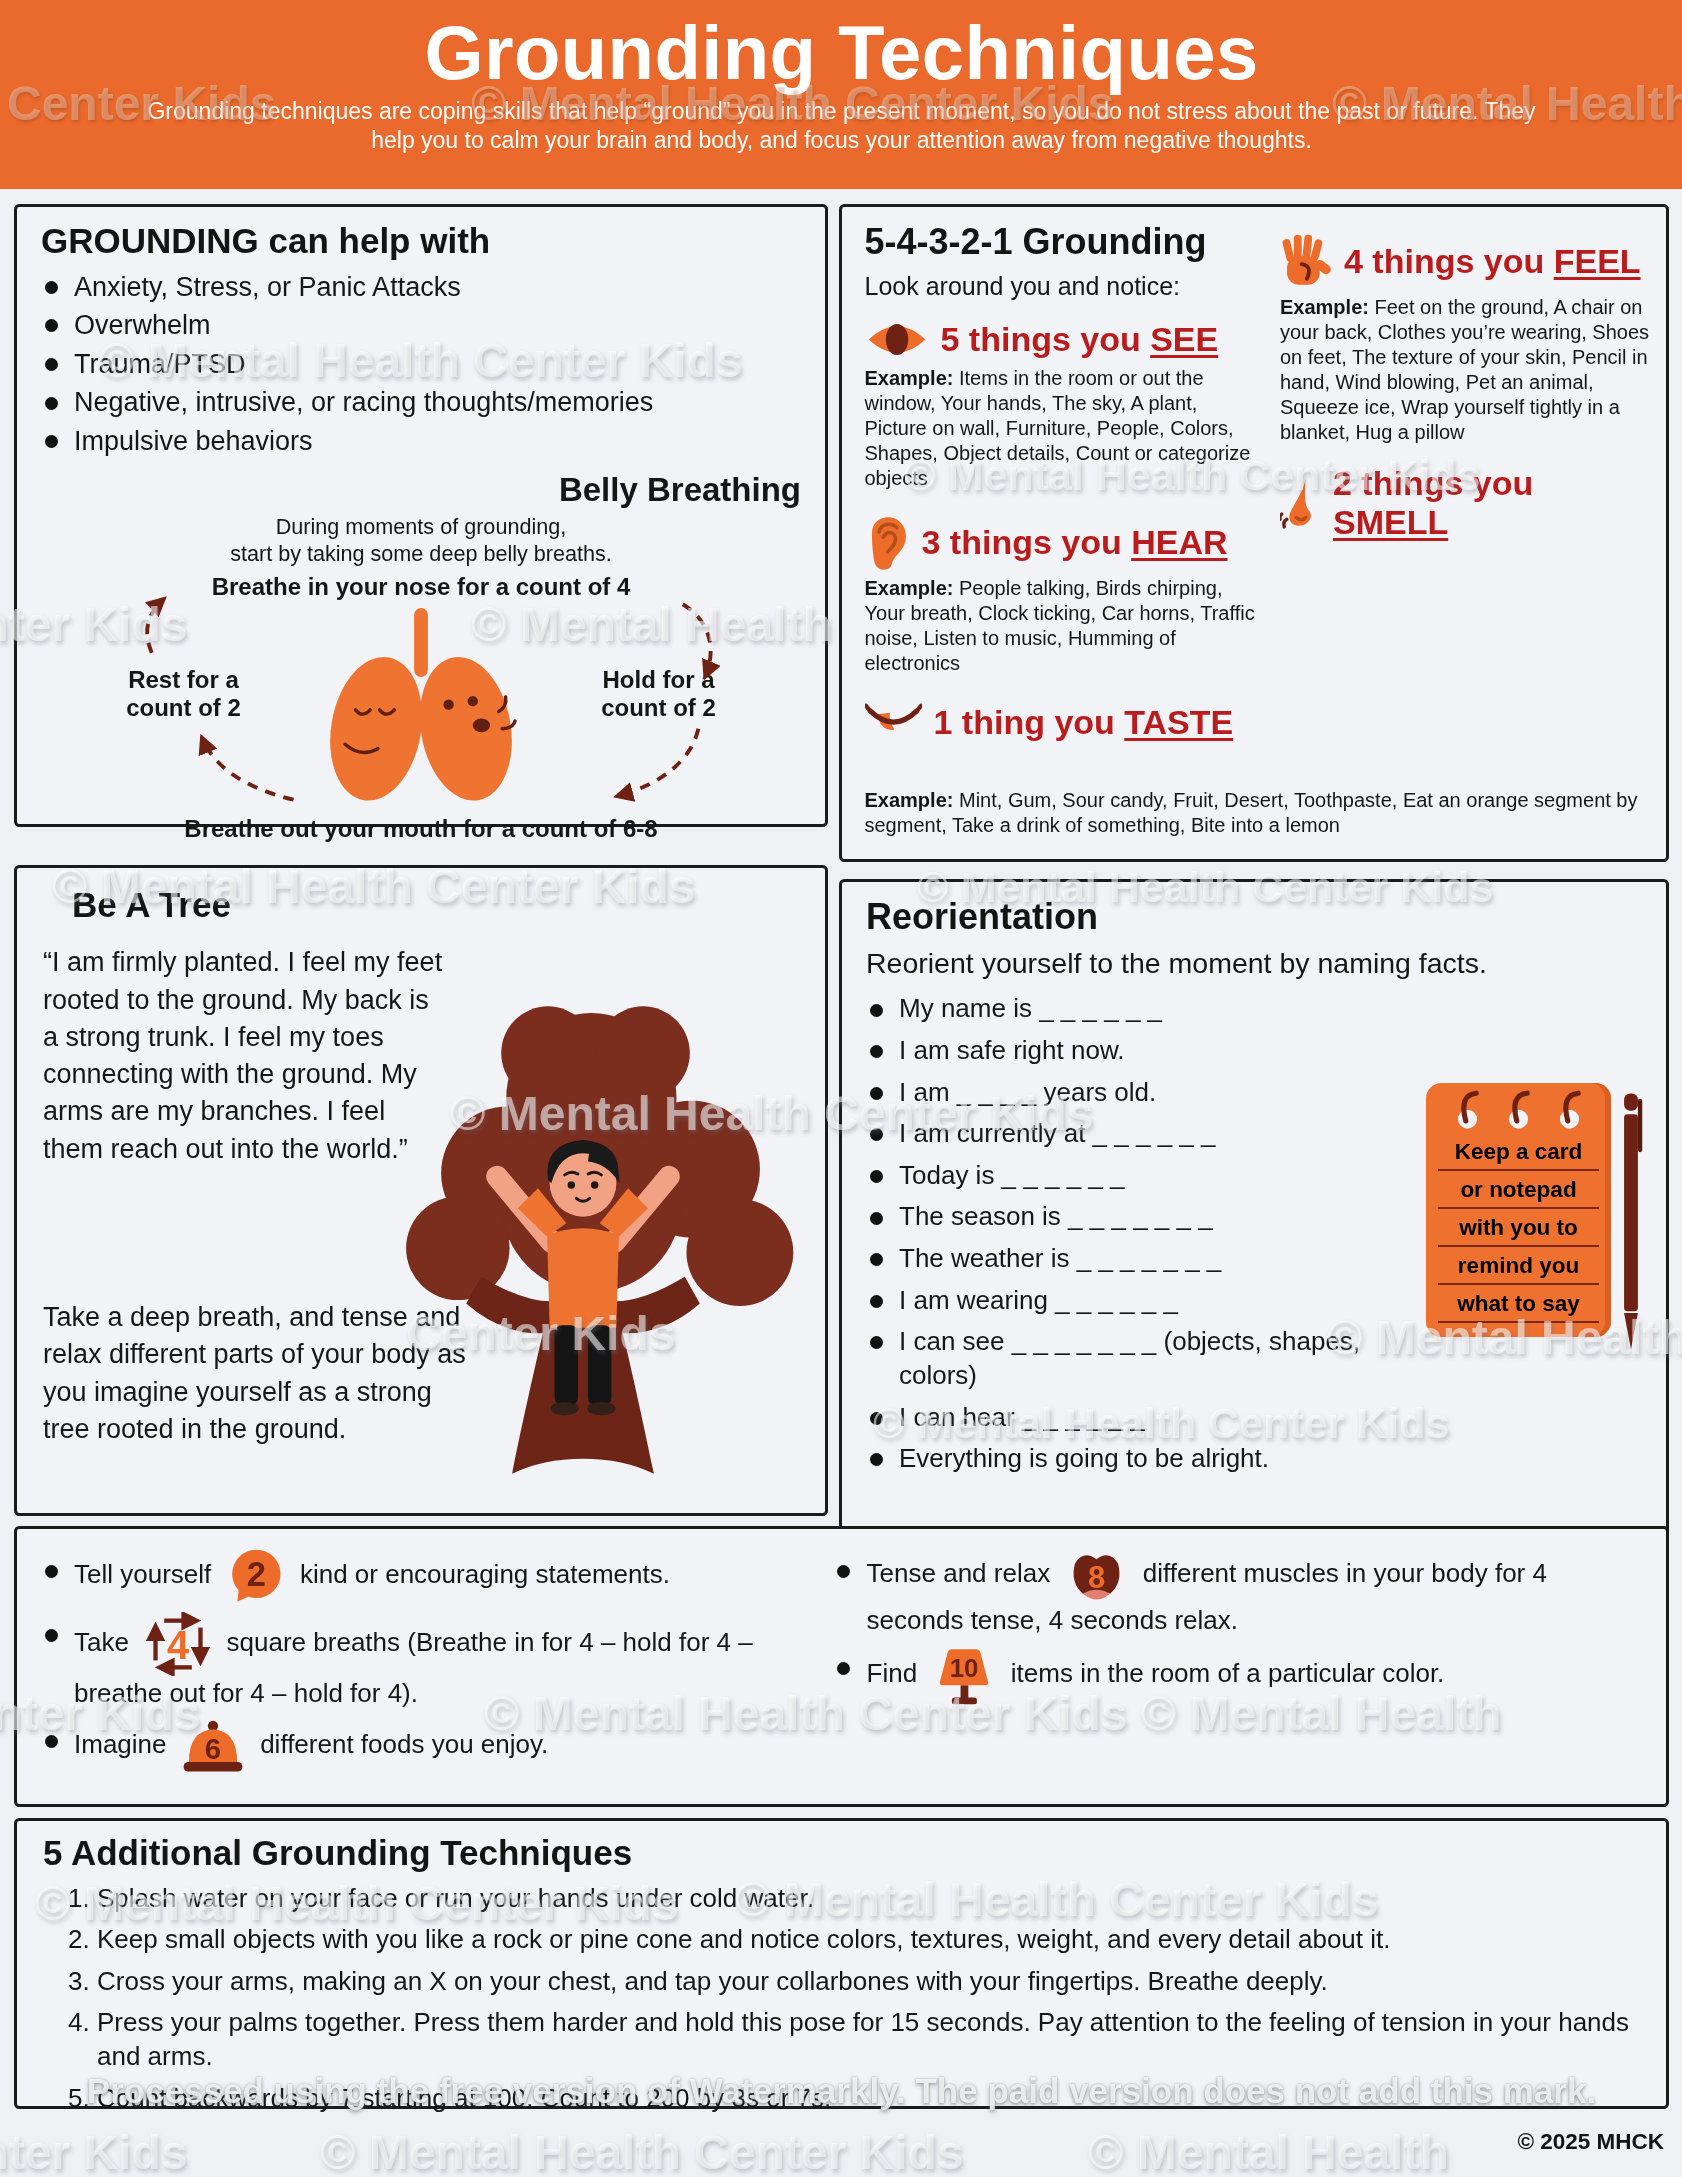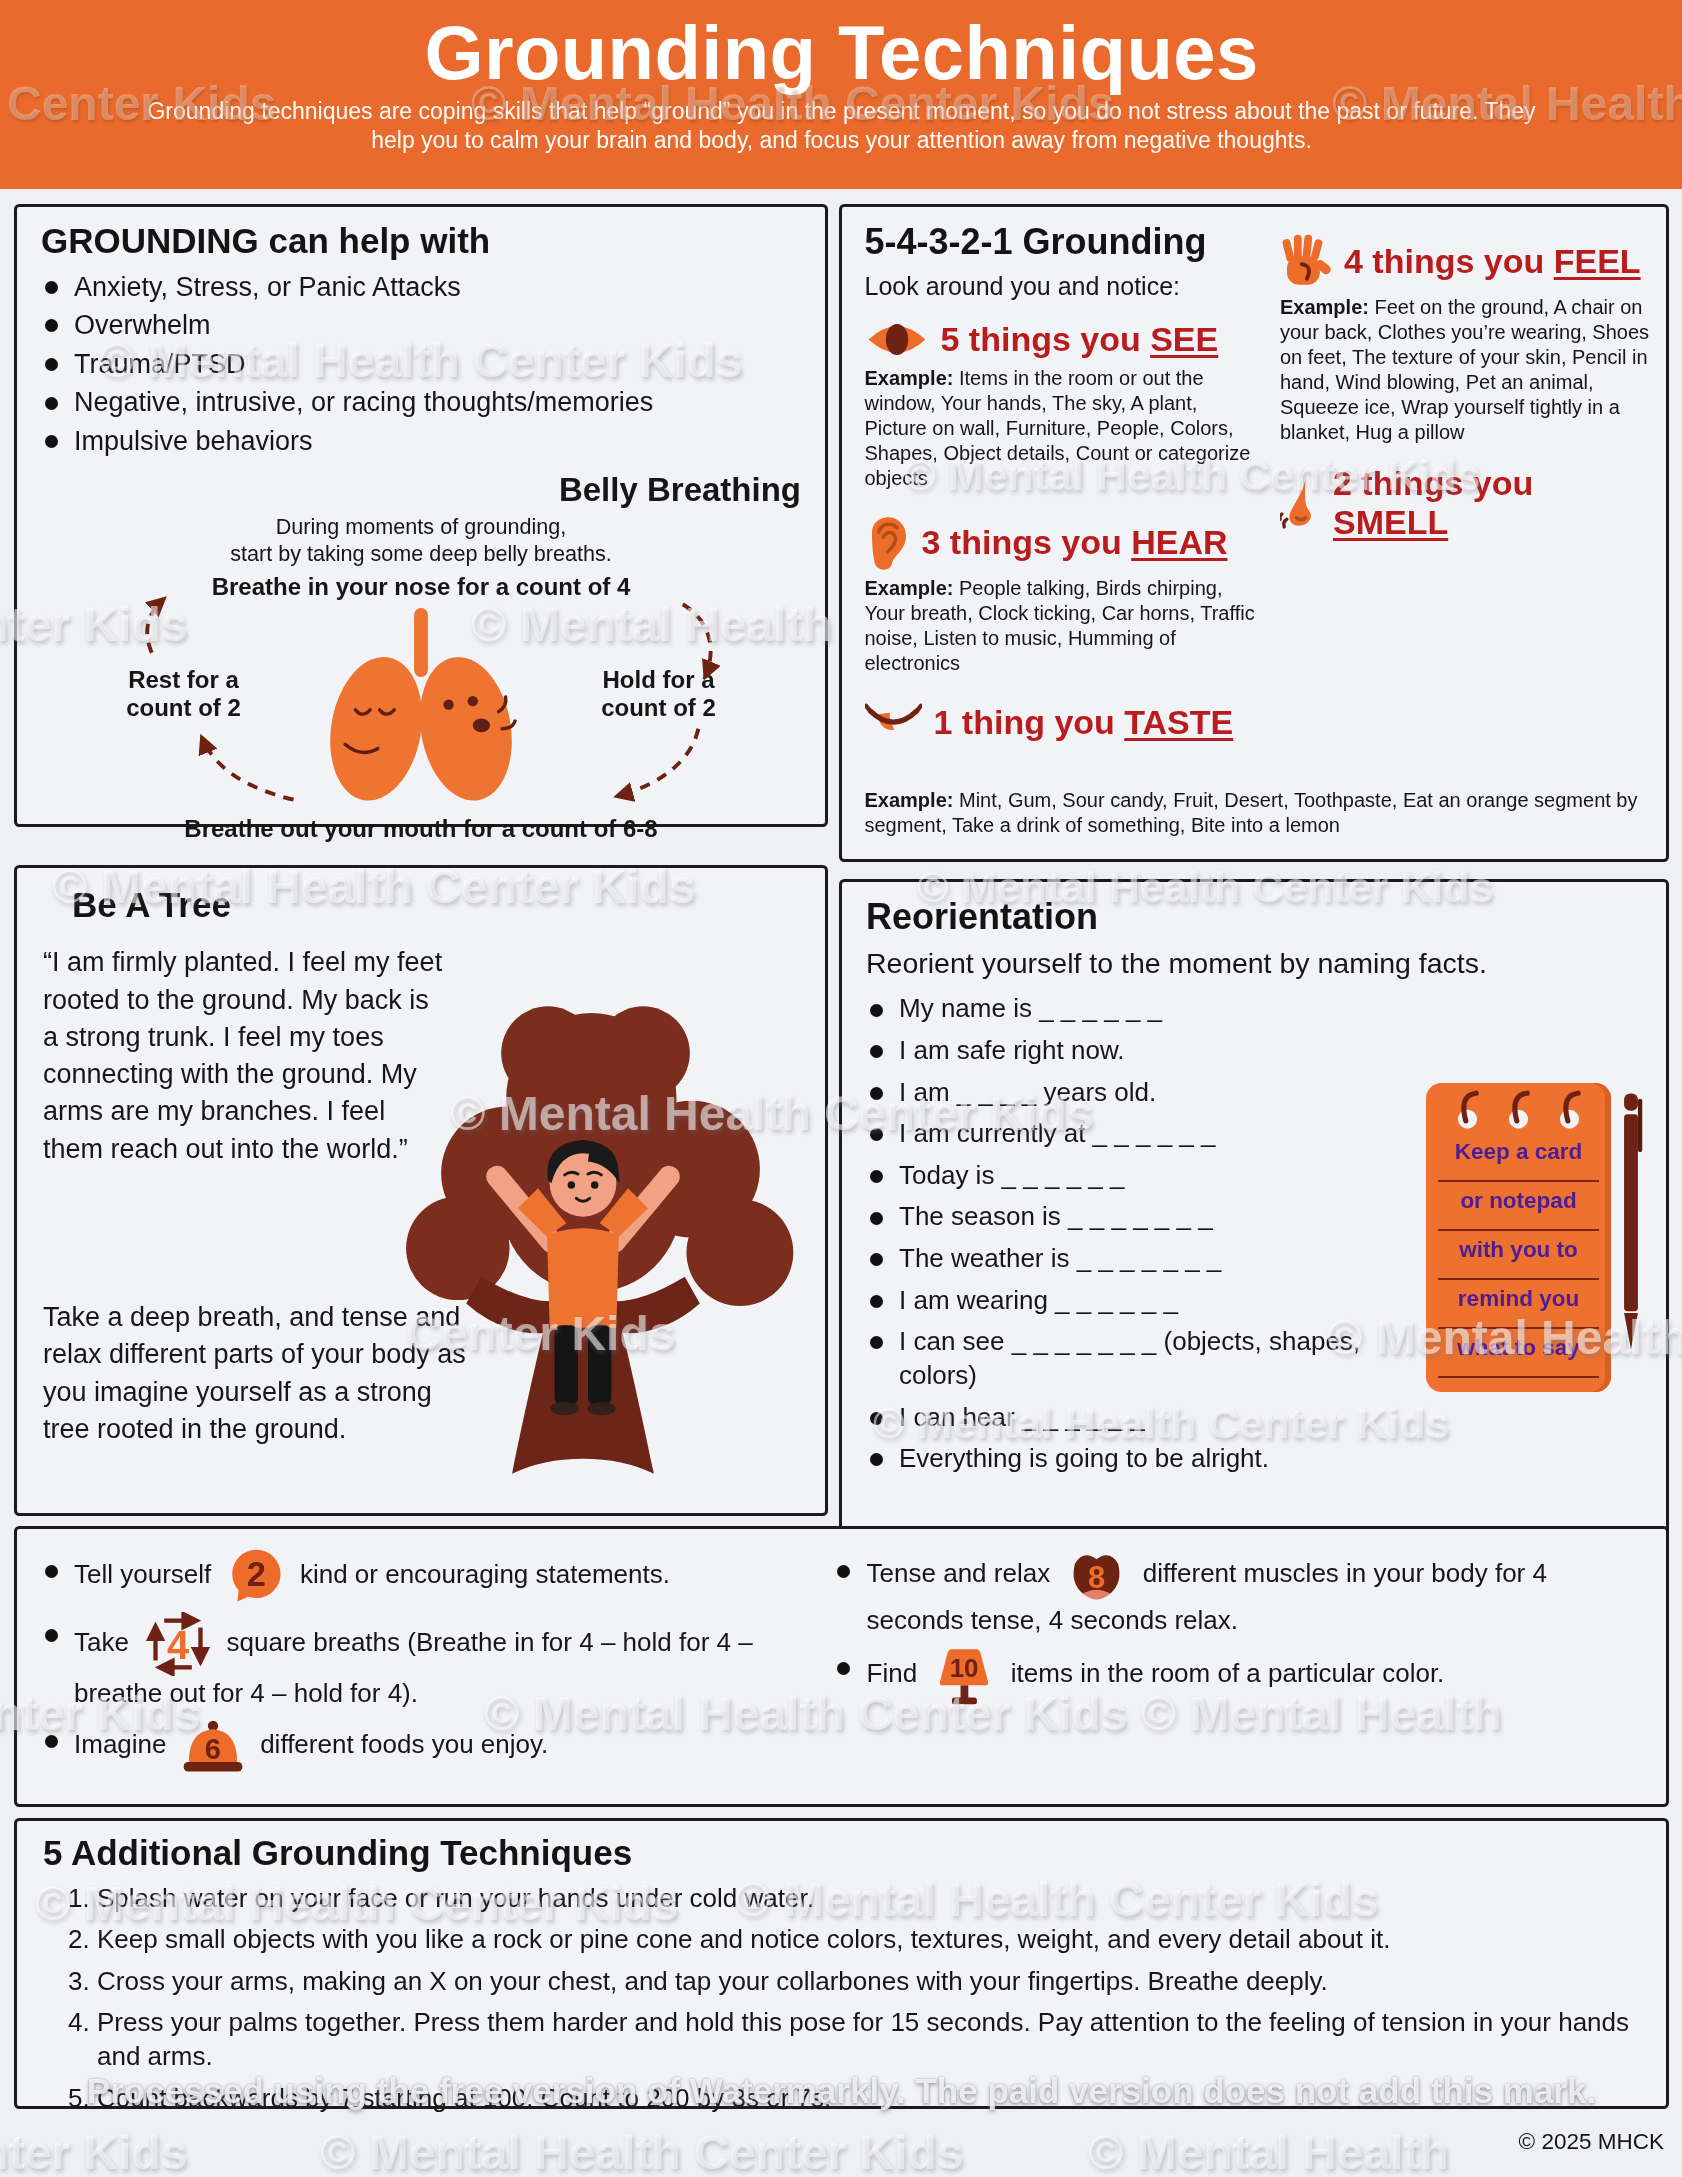--- a/index.html
+++ b/index.html
@@ -46,42 +46,42 @@
   #box-tree h2{margin-left:29px;}
   .quote{width:406px;font-size:27px;line-height:1.38;margin-top:19px;position:relative;z-index:2;}
   .tree-para{position:absolute;left:26px;top:431px;width:432px;font-size:27px;line-height:1.38;z-index:2;}
   .tree-svg{position:absolute;right:0;bottom:22.5px;z-index:1;}
   
   #box-reorient{left:839px;top:879px;width:830px;height:691px;padding:14px 24px;}
   #box-reorient .intro2{font-size:28.5px;line-height:1.3;margin:7px 0 10.4px 0;width:744px;}
   #box-reorient .bullets{width:536px;}
   #box-reorient .bullets li{font-size:26px;margin-bottom:7.8px;}
   .notepad{position:absolute;right:55px;top:201px;width:185px;background:#EE7130;border-radius:15.6px;padding:5.2px 0 14px 0;box-shadow:inset -6px 0 0 #d95f22;}
-  .note-line{font-size:22.5px;font-weight:700;color:#4c1d95;text-align:center;margin:6px 12px 0 12px;padding-bottom:15px;border-bottom:2.6px solid #7C2618;}
+  .note-line{font-size:22.5px;font-weight:700;color:#000000;text-align:center;margin:6px 12px 0 12px;padding-bottom:4px;border-bottom:2.6px solid #7C2618;}
   .pen-svg{position:absolute;right:22.5px;top:208px;}
   
   #box-246810{left:14px;top:1526px;width:1655px;height:281px;padding:12px 26px;}
   #box-246810 h2{margin-left:14px;font-size:35px;}
   .gcols{display:flex;gap:42px;margin-top:7px;}
   .gcol-a{width:47%;}
   .gcol-b{flex:1;}
   .gitem{position:relative;padding-left:31px;font-size:26px;line-height:1.32;margin-bottom:7px;}
   .gitem::before{content:"";position:absolute;left:1.7px;top:17.3px;width:13px;height:13px;border-radius:50%;background:#111;}
   .num-icon{display:inline-block;vertical-align:middle;margin:0 8.6px;}
   
   #box-add{left:14px;top:1818px;width:1655px;height:291px;padding:12px 26px;}
   #box-add ol{margin:8.6px 0 0 0;padding-left:54px;font-size:26px;line-height:1.3;}
   #box-add li{margin-bottom:7.8px;}
   
   .wm{position:absolute;font-weight:700;font-size:48px;white-space:nowrap;color:rgba(255,255,255,.55);
       text-shadow:1.7px 2.6px 4.3px rgba(110,112,122,.35);pointer-events:none;z-index:5;}
   .wm-header{color:rgba(255,255,255,.30);text-shadow:0.9px 1.7px 2.6px rgba(140,60,20,.35);}
   .wm-notice{position:absolute;left:0;width:100%;text-align:center;font-size:35px;font-weight:600;
       color:rgba(255,255,255,.82);text-shadow:0 1.7px 4.3px rgba(90,92,100,.55),0 0 1.7px rgba(90,92,100,.5);z-index:6;pointer-events:none;}
-  .copyright{position:absolute;right:19px;bottom:22.5px;font-size:22.5px;font-weight:400;color:#141414;z-index:6;}
+  .copyright{position:absolute;right:19px;bottom:22.5px;font-size:22.5px;font-weight:700;color:#141414;z-index:6;}
 </style>
 </head>
 <body>
 
 <div id="poster">
 
   <div class="header">
     <h1>Grounding Techniques</h1>
     <div class="subtitle">Grounding techniques are coping skills that help “ground” you in the present moment, so you do not stress about the past or future. They help you to calm your brain and body, and focus your attention away from negative thoughts.</div>
   </div>

